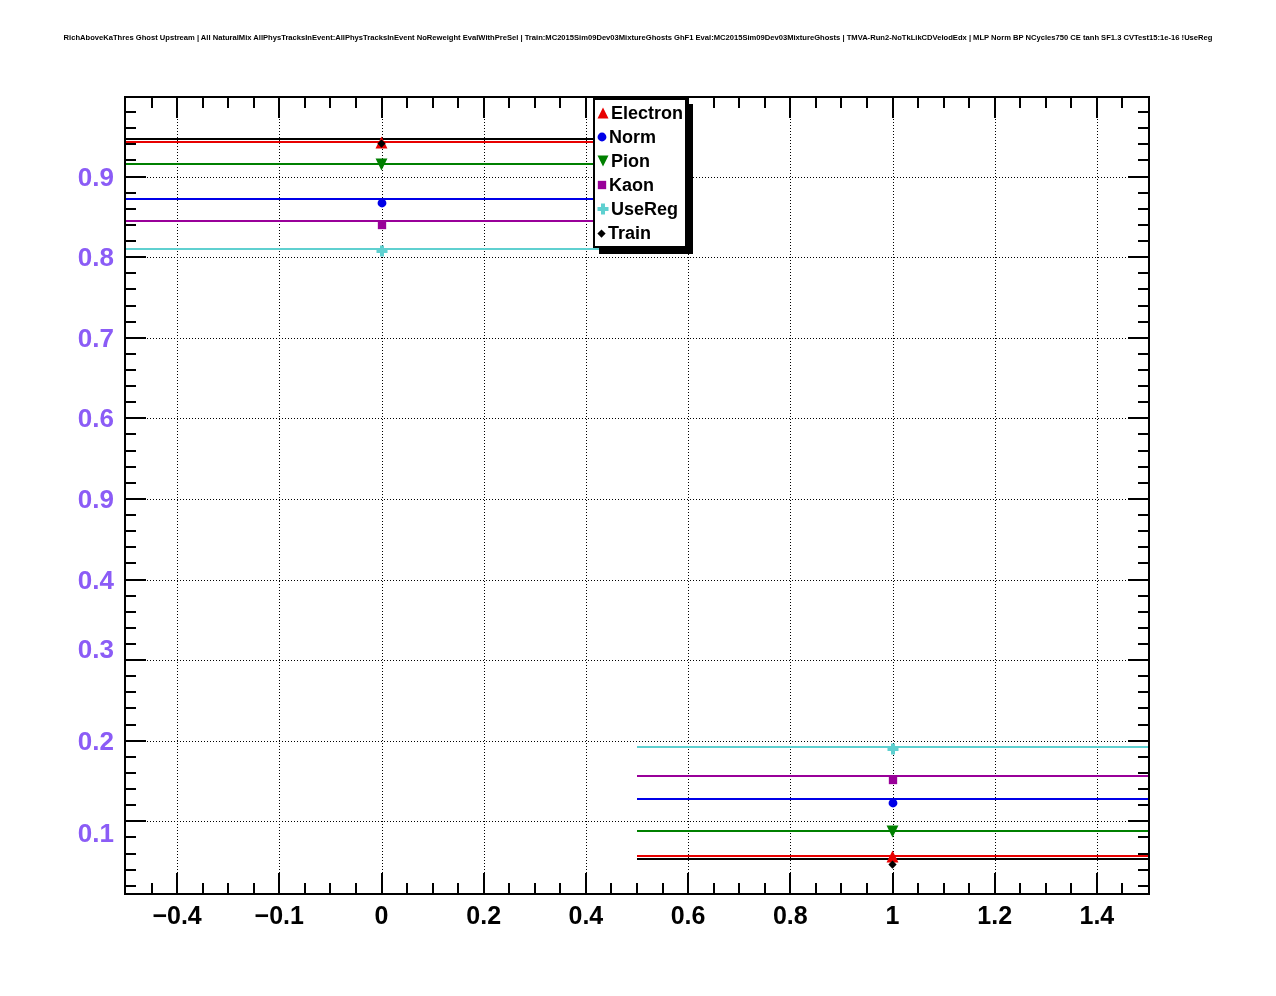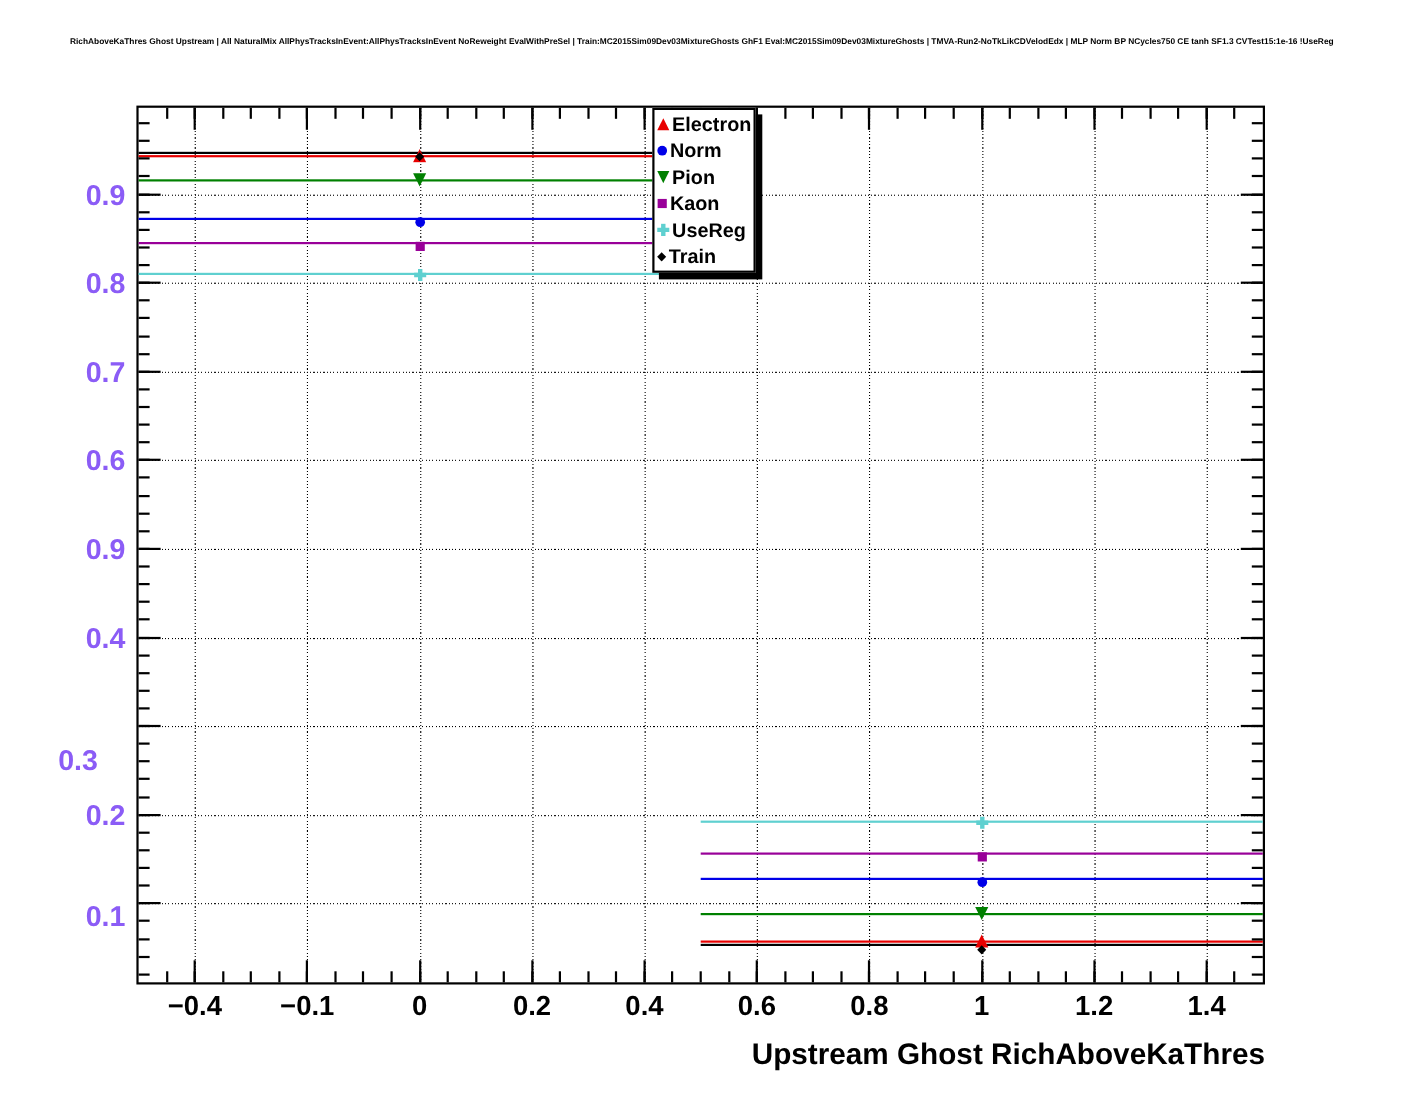--- a/index.html
+++ b/index.html
@@ -89,21 +89,20 @@
         </div>
         <div class="legend-row">
           <span class="lm">
             <svg width="9" height="9" viewBox="0 0 12 12">
               <polygon points="6,0.5 11.5,6 6,11.5 0.5,6" fill="#000000"></polygon>
             </svg>
           </span>
           <span class="lt">Train</span>
         </div>
       </div>
-    <div class="x-title">Upstream Ghost RichAboveKaThres</div>
   <div class="grid-v" style="left: 51.1px;"></div>
       <div class="grid-v" style="left: 153.3px;"></div>
       <div class="grid-v" style="left: 255.5px;"></div>
       <div class="grid-v" style="left: 357.7px;"></div>
       <div class="grid-v" style="left: 459.9px;"></div>
       <div class="grid-v" style="left: 562.1px;"></div>
       <div class="grid-v" style="left: 664.3px;"></div>
       <div class="grid-v" style="left: 766.5px;"></div>
       <div class="grid-v" style="left: 868.7px;"></div>
       <div class="grid-v" style="left: 970.9px;"></div>
@@ -335,21 +334,21 @@
       <div class="x-tick-label" style="left: 255.5px;">0</div>
       <div class="x-tick-label" style="left: 357.7px;">0.2</div>
       <div class="x-tick-label" style="left: 459.9px;">0.4</div>
       <div class="x-tick-label" style="left: 562.1px;">0.6</div>
       <div class="x-tick-label" style="left: 664.3px;">0.8</div>
       <div class="x-tick-label" style="left: 766.5px;">1</div>
       <div class="x-tick-label" style="left: 868.7px;">1.2</div>
       <div class="x-tick-label" style="left: 970.9px;">1.4</div>
       <div class="y-tick-label" style="top: 735px;">0.1</div>
       <div class="y-tick-label" style="top: 642.689px;">0.2</div>
-      <div class="y-tick-label" style="top: 593px; text-align: center;">0.3</div>
+      <div class="y-tick-label" style="top: 551px;">0.3</div>
       <div class="y-tick-label" style="top: 481.513px;">0.4</div>
       <div class="y-tick-label" style="top: 400.925px;">0.9</div>
       <div class="y-tick-label" style="top: 320.337px;">0.6</div>
       <div class="y-tick-label" style="top: 239.749px;">0.7</div>
       <div class="y-tick-label" style="top: 159.161px;">0.8</div>
       <div class="y-tick-label" style="top: 78.5732px;">0.9</div>
       <div class="series-line" title="Electron" style="left: 0px; width: 511px; top: 42.9204px; background: rgb(232, 0, 0);"></div>
       <div class="marker" style="left: 249px; top: 37.4204px; width: 13px; height: 13px;"><svg width="13" height="13" viewBox="0 0 12 12">
           <polygon points="6,0.5 11.5,11.5 0.5,11.5" fill="#e80000"></polygon>
         </svg></div>

